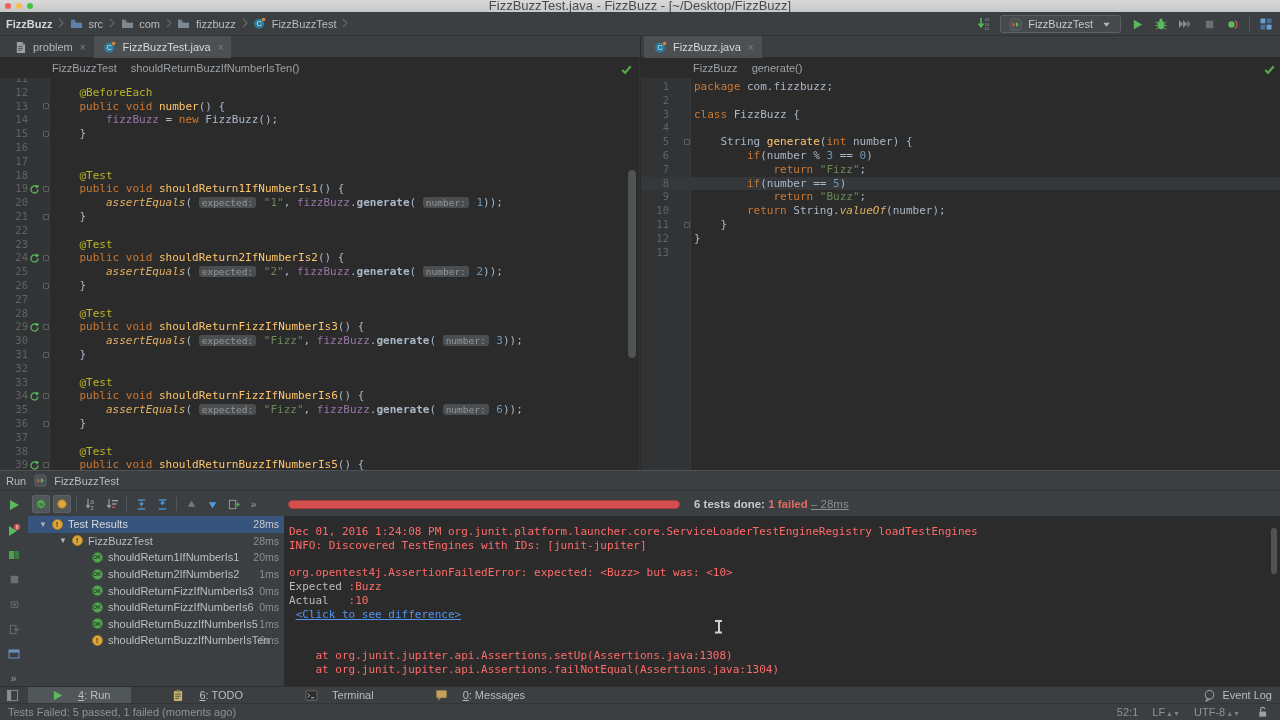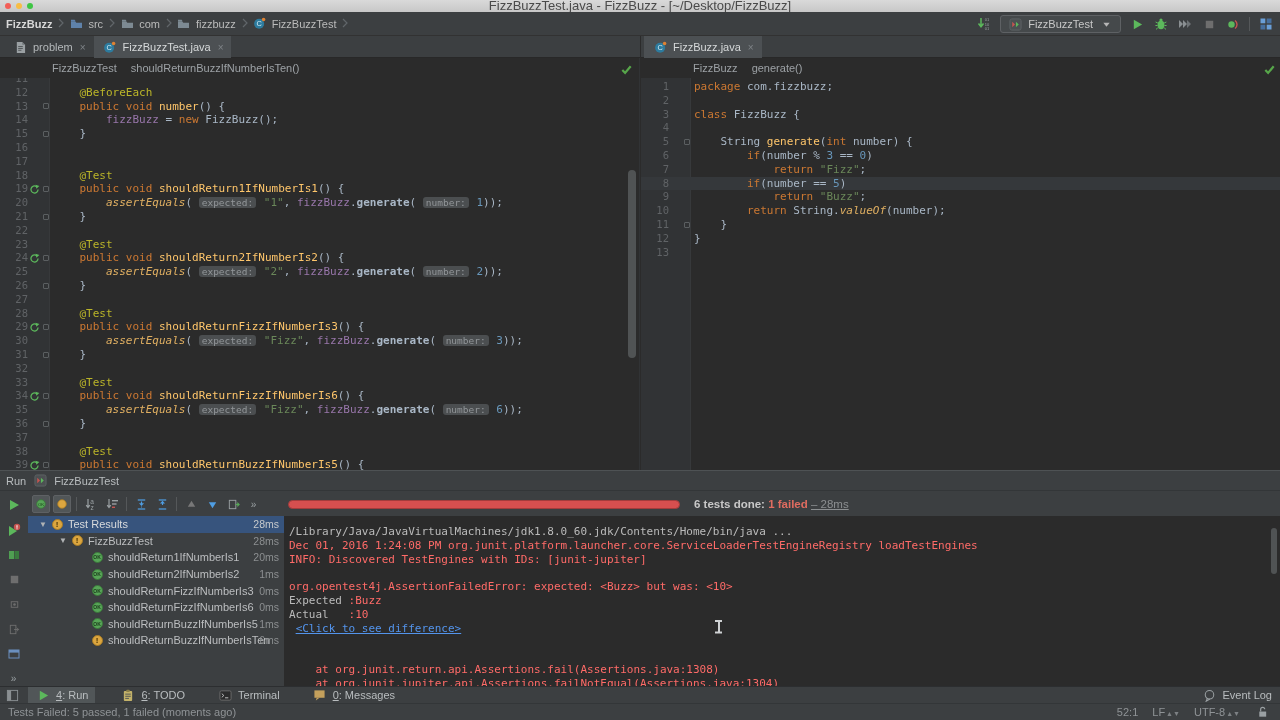--- a/index.html
+++ b/index.html
@@ -106,21 +106,21 @@
     border-left:1px solid #2b2b2b; padding:9px 0 0 4px; }
   .con-line { height:13.8px; line-height:13.8px; white-space:pre;
     font-family:"DejaVu Sans Mono", monospace; font-size:11px; }
   .cl-out{color:#bbbbbb;} .cl-err{color:#ff6b68;}
   .cl-link{color:#5394ec; text-decoration:underline;}
   .cl-errlink{color:#ff6b68; }
 
   
   #toolwin-bar { position:absolute; left:0; top:686px; width:1280px; height:17px;
     background:#3c3f41; border-top:1px solid #2c2e30; display:flex; align-items:center; font-size:11px; color:#b9bdbf; }
-  .tw-item { display:flex; align-items:center; gap:5px; height:17px; padding:0 7px; margin-right:18px; }
+  .tw-item { display:flex; align-items:center; gap:13px; height:17px; padding:0 21px; margin-right:18px; }
   .tw-item.active { background:#515658; }
   .tw-item u { text-decoration:underline; }
   #corner-icon { margin:0 8px 0 4px; }
   #event-log { position:absolute; right:8px; display:flex; align-items:center; gap:5px; }
   #status-bar { position:absolute; left:0; top:703px; width:1280px; height:17px;
     background:#3c3f41; border-top:1px solid #333638; display:flex; align-items:center;
     font-size:11px; color:#8f9396; }
   #status-msg { padding-left:8px; }
   #status-right { position:absolute; right:10px; display:flex; align-items:center; gap:14px; }
   .updown { font-size:7px; color:#7d8184; margin-left:1px; }
@@ -592,31 +592,30 @@
     <div id="console-zone">
       <div id="progress-row">
         <div id="progress-bar"></div>
         <div id="progress-text">
           <span>6 tests done:</span>
           <span class="fail"> <span>1 failed</span></span>
           <span class="time"> <span>– 28ms</span></span>
         </div>
       </div>
       <div id="console">
-          <div class="con-line"><span class="cl-out">/Library/Java/JavaVirtualMachines/jdk1.8.0_60.jdk/Contents/Home/bin/java ...</span></div>
           <div class="con-line"><span class="cl-err">Dec 01, 2016 1:24:08 PM org.junit.platform.launcher.core.ServiceLoaderTestEngineRegistry loadTestEngines</span></div>
           <div class="con-line"><span class="cl-err">INFO: Discovered TestEngines with IDs: [junit-jupiter]</span></div>
           <div class="con-line">&nbsp;</div>
           <div class="con-line"><span class="cl-err">org.opentest4j.AssertionFailedError: expected: &lt;Buzz&gt; but was: &lt;10&gt;</span></div>
           <div class="con-line"><span class="cl-out">Expected </span><span class="cl-err">:Buzz</span></div>
           <div class="con-line"><span class="cl-out">Actual   </span><span class="cl-err">:10</span></div>
           <div class="con-line"><span class="cl-out"> </span><span class="cl-link">&lt;Click to see difference&gt;</span></div>
           <div class="con-line">&nbsp;</div>
           <div class="con-line">&nbsp;</div>
-          <div class="con-line"><span class="cl-err">    at org.junit.return.api.Assertions.fail(</span><span class="cl-errlink">Assertions.java:1308</span><span class="cl-err">)</span></div>
+          <div class="con-line"><span class="cl-err">    at org.junit.jupiter.api.Assertions.setUp(</span><span class="cl-errlink">Assertions.java:1308</span><span class="cl-err">)</span></div>
           <div class="con-line"><span class="cl-err">    at org.junit.jupiter.api.Assertions.failNotEqual(</span><span class="cl-errlink">Assertions.java:1304</span><span class="cl-err">)</span></div>
         </div>
       <div class="scroll-thumb" style="right:3px; top:36px; width:6px; height:46px;"></div>
     </div>
   </div>
 
   <div id="toolwin-bar">
     <span class="tb-icon" id="corner-icon">
         <svg width="13" height="13" viewBox="0 0 14 14">
           <rect x="1.5" y="1.5" width="11" height="11" fill="none" stroke="#8a8f92"></rect>

